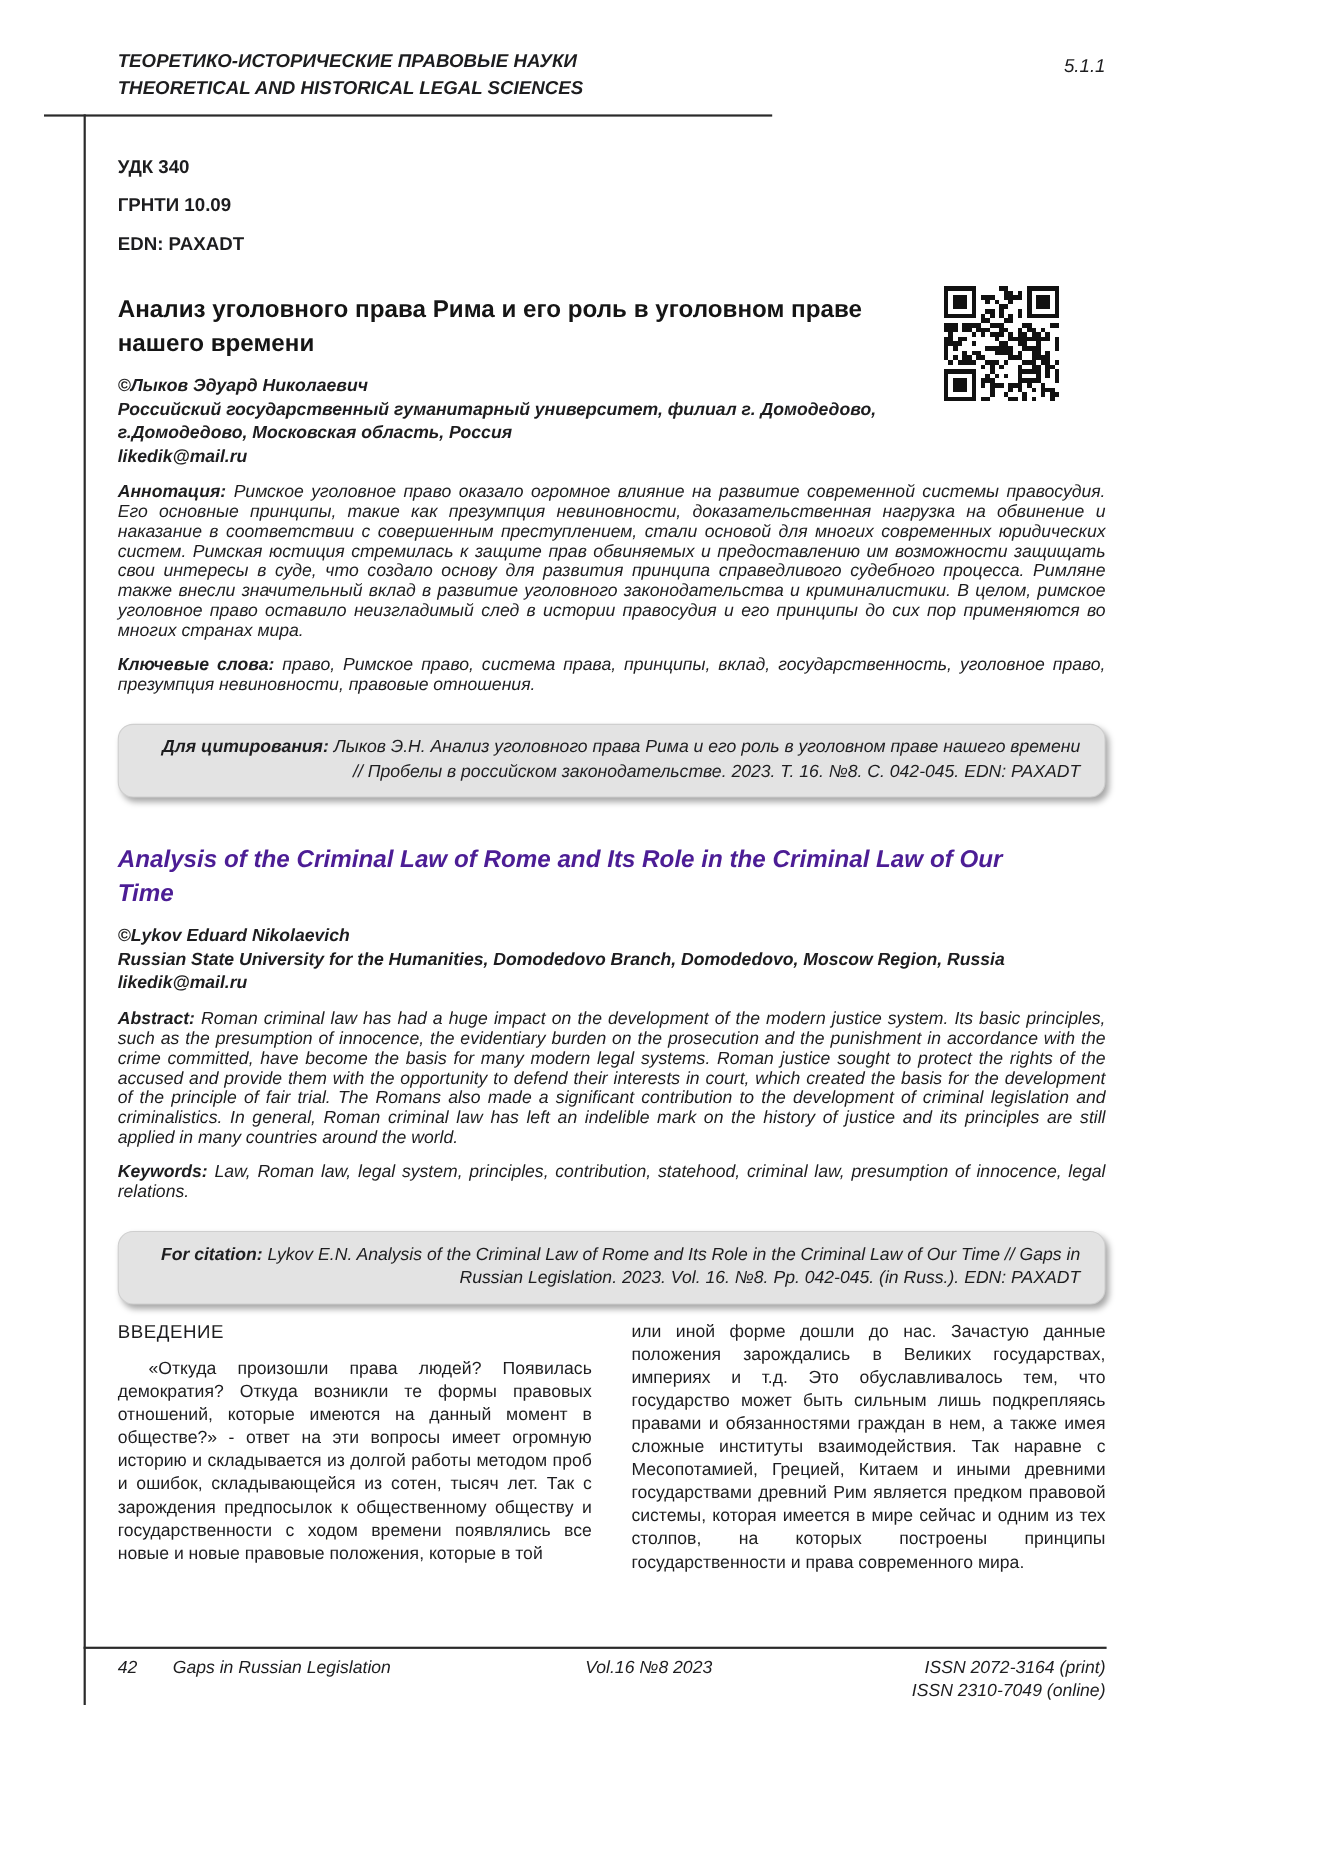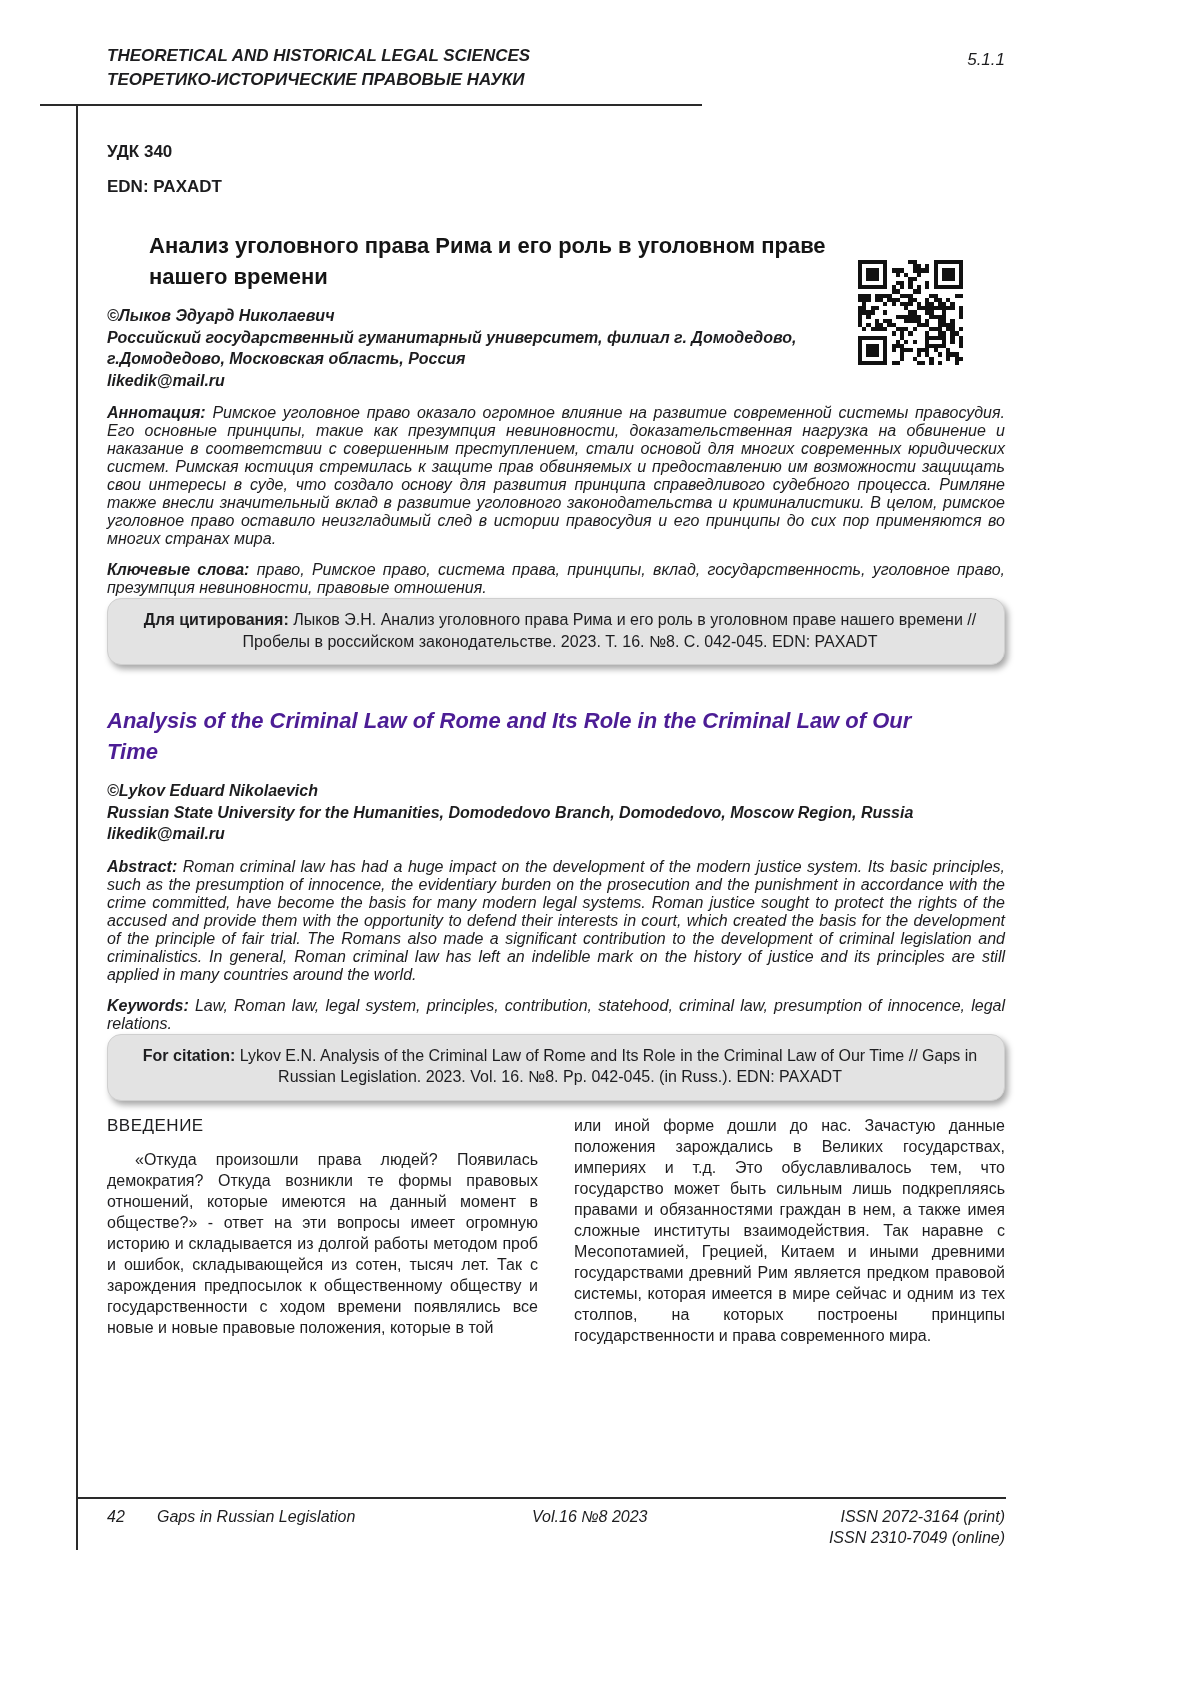--- a/index.html
+++ b/index.html
@@ -32,46 +32,46 @@
 
   .qr {
     position:absolute; top:126px; left:751px; 
     width:105px; height:105px;
   }
   .qr svg { width:105px; height:105px; shape-rendering:crispEdges; }
   .qr rect { fill:#111; }
 
   .title-ru {
     margin-top:26px; max-width:700px;
-    font-weight:700; font-size:22px; line-height:31px; color:#151515;margin-left:42px;
+    font-weight:700; font-size:22px; line-height:31px; color:#151515;
   }
   .title-en {
     margin-top:40px; max-width:830px;
     font-weight:700; font-style:italic; font-size:22px; line-height:31px; color:#4c1d95;
   }
   .authors {
     margin-top:13px;
     font-weight:700; font-style:italic; font-size:16px; line-height:21.5px;
   }
   .para {
     margin-top:13px;
     font-style:italic; font-size:16px; line-height:18px;
     text-align:justify;
   }
   .lbl { font-weight:700; }
 
   .cite-box {
-    margin-top:1px;
+    margin-top:26px;
     background:#e3e3e3;
     border:1px solid #cfcfcf;
     border-radius:14px;
     box-shadow:3px 4px 6px rgba(0,0,0,0.35);
     padding:10px 22px 12px 30px;
-    font-size:16px; line-height:21.5px;
-    text-align:center;
+    font-style:italic; font-size:16px; line-height:21.5px;
+    text-align:right;
   }
 
   .intro { margin-top:14px; display:flex; gap:36px; }
   .col { width:431px; font-size:16px; line-height:21px; text-align:justify; }
   .intro-heading {
     font-size:17px; font-weight:400; letter-spacing:0.5px;
     line-height:22px; margin-bottom:12px; text-align:left;
   }
   .col p.body-p { text-indent:28px; }
   .col p.body-p.no-indent { text-indent:0; }
@@ -91,22 +91,22 @@
 <body>
 
 <div class="page">
 
   <div class="top-rule"></div>
   <div class="margin-vline"></div>
   <div class="footer-rule"></div>
 
   <header class="header">
     <div>
+      <div>ТЕОРЕТИКО-ИСТОРИЧЕСКИЕ ПРАВОВЫЕ НАУКИ</div>
       <div>THEORETICAL AND HISTORICAL LEGAL SCIENCES</div>
-      <div>ТЕОРЕТИКО-ИСТОРИЧЕСКИЕ ПРАВОВЫЕ НАУКИ</div>
     </div>
     <div class="header-code">5.1.1</div>
   </header>
 
   <div class="content">
 
     <div class="qr">
       <svg id="qr-svg" xmlns="http://www.w3.org/2000/svg" viewBox="0 0 25 25">
           <rect x="0" y="0" width="1" height="1"></rect>
           <rect x="1" y="0" width="1" height="1"></rect>
@@ -415,20 +415,21 @@
           <rect x="14" y="24" width="1" height="1"></rect>
           <rect x="15" y="24" width="1" height="1"></rect>
           <rect x="17" y="24" width="1" height="1"></rect>
           <rect x="19" y="24" width="1" height="1"></rect>
           <rect x="23" y="24" width="1" height="1"></rect>
         </svg>
     </div>
 
     <div class="meta">
       <div>УДК 340</div>
+      <div>ГРНТИ 10.09</div>
       <div>EDN: PAXADT</div>
     </div>
 
     <h1 class="title-ru" lang="ru">Анализ уголовного права Рима и его роль в уголовном праве нашего времени</h1>
 
     <div class="authors">
       <div>©Лыков Эдуард Николаевич</div>
       <div>Российский государственный гуманитарный университет, филиал г. Домодедово,</div>
       <div>г.Домодедово, Московская область, Россия</div>
       <div>likedik@mail.ru</div>

